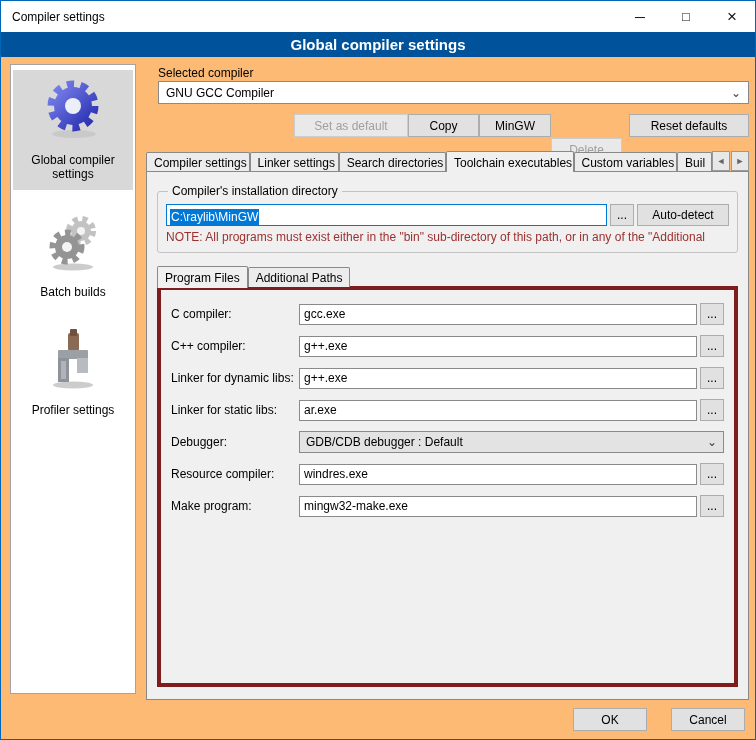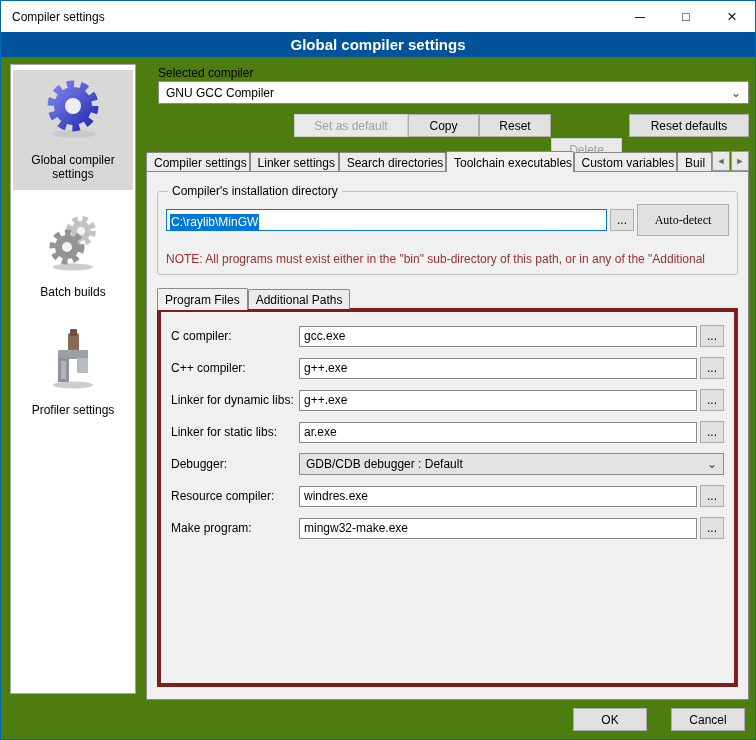--- a/index.html
+++ b/index.html
@@ -7,21 +7,21 @@
   body {
     font-family: "Liberation Sans", "DejaVu Sans", sans-serif;
     font-size: 12px;
     color: #000;
     background: #f0f0f0;
   }
   .window {
     position: relative;
     width: 756px; height: 740px;
     border: 1px solid #0067b8;
-    background: #4d7c0f;
+    background: #fdba74;
     overflow: hidden;
   }
   
   .titlebar {
     position: absolute; top: 0; left: 0; right: 0; height: 31px;
     background: #ffffff;
     display: flex; align-items: center;
   }
   .title-text { padding-left: 11px; flex: 1; }
   .win-btn {
@@ -109,22 +109,22 @@
   .dir-row { display: flex; gap: 3px; align-items: center; }
   .textbox {
     flex: 1; height: 22px; border: 1px solid #0078d7; background: #fff;
     display: flex; align-items: flex-end; padding: 0 3px; overflow: hidden; white-space: nowrap;
   }
   .textbox .sel { background: #0078d7; color: #fff; padding: 1px 1px; }
   .mini {
     width: 24px; height: 22px; background: #e1e1e1; border: 1px solid #adadad;
     display: flex; align-items: center; justify-content: center; line-height: 10px;
   }
-  .autodetect { width: 92px; height: 32px; font-family: Liberation Serif, serif; }
-  .note { color: #9c3030; margin-top: 16px; white-space: nowrap; overflow: hidden; }
+  .autodetect { width: 92px; height: 22px; }
+  .note { color: #9c3030; margin-top: 4px; white-space: nowrap; overflow: hidden; }
   
   .subtabs { display: flex; margin-top: 13px; align-items: flex-end; position: relative; z-index: 2; }
   .subpanel {
     border: 4px solid #7f1d1d; margin-top: -1px; padding: 13px 10px 10px;
     flex: 1; background: #f0f0f0; overflow: hidden;
   }
   .frow { display: flex; align-items: center; margin-bottom: 10px; }
   .frow .flabel { width: 128px; flex: none; }
   .frow .tb {
     flex: 1; height: 21px; border: 1px solid #8a8a8a; background: #fff;
@@ -213,21 +213,21 @@
     <div class="sc-label">Selected compiler</div>
 
     <div class="combo">
       <span>GNU GCC Compiler</span>
       <span class="chev">⌄</span>
     </div>
 
     <div class="btnrow">
       <div class="btn disabled w-setdef">Set as default</div>
       <div class="btn w-copy">Copy</div>
-      <div class="btn w-rename">Reset</div>
+      <div class="btn w-rename">MinGW</div>
       <div class="btn disabled w-delete">Delete</div>
       <div class="btn w-reset">Reset defaults</div>
     </div>
 
     <div class="tabstrip">
       <div class="tab">Compiler settings</div>
       <div class="tab">Linker settings</div>
       <div class="tab">Search directories</div>
       <div class="tab active">Toolchain executables</div>
       <div class="tab">Custom variables</div>

